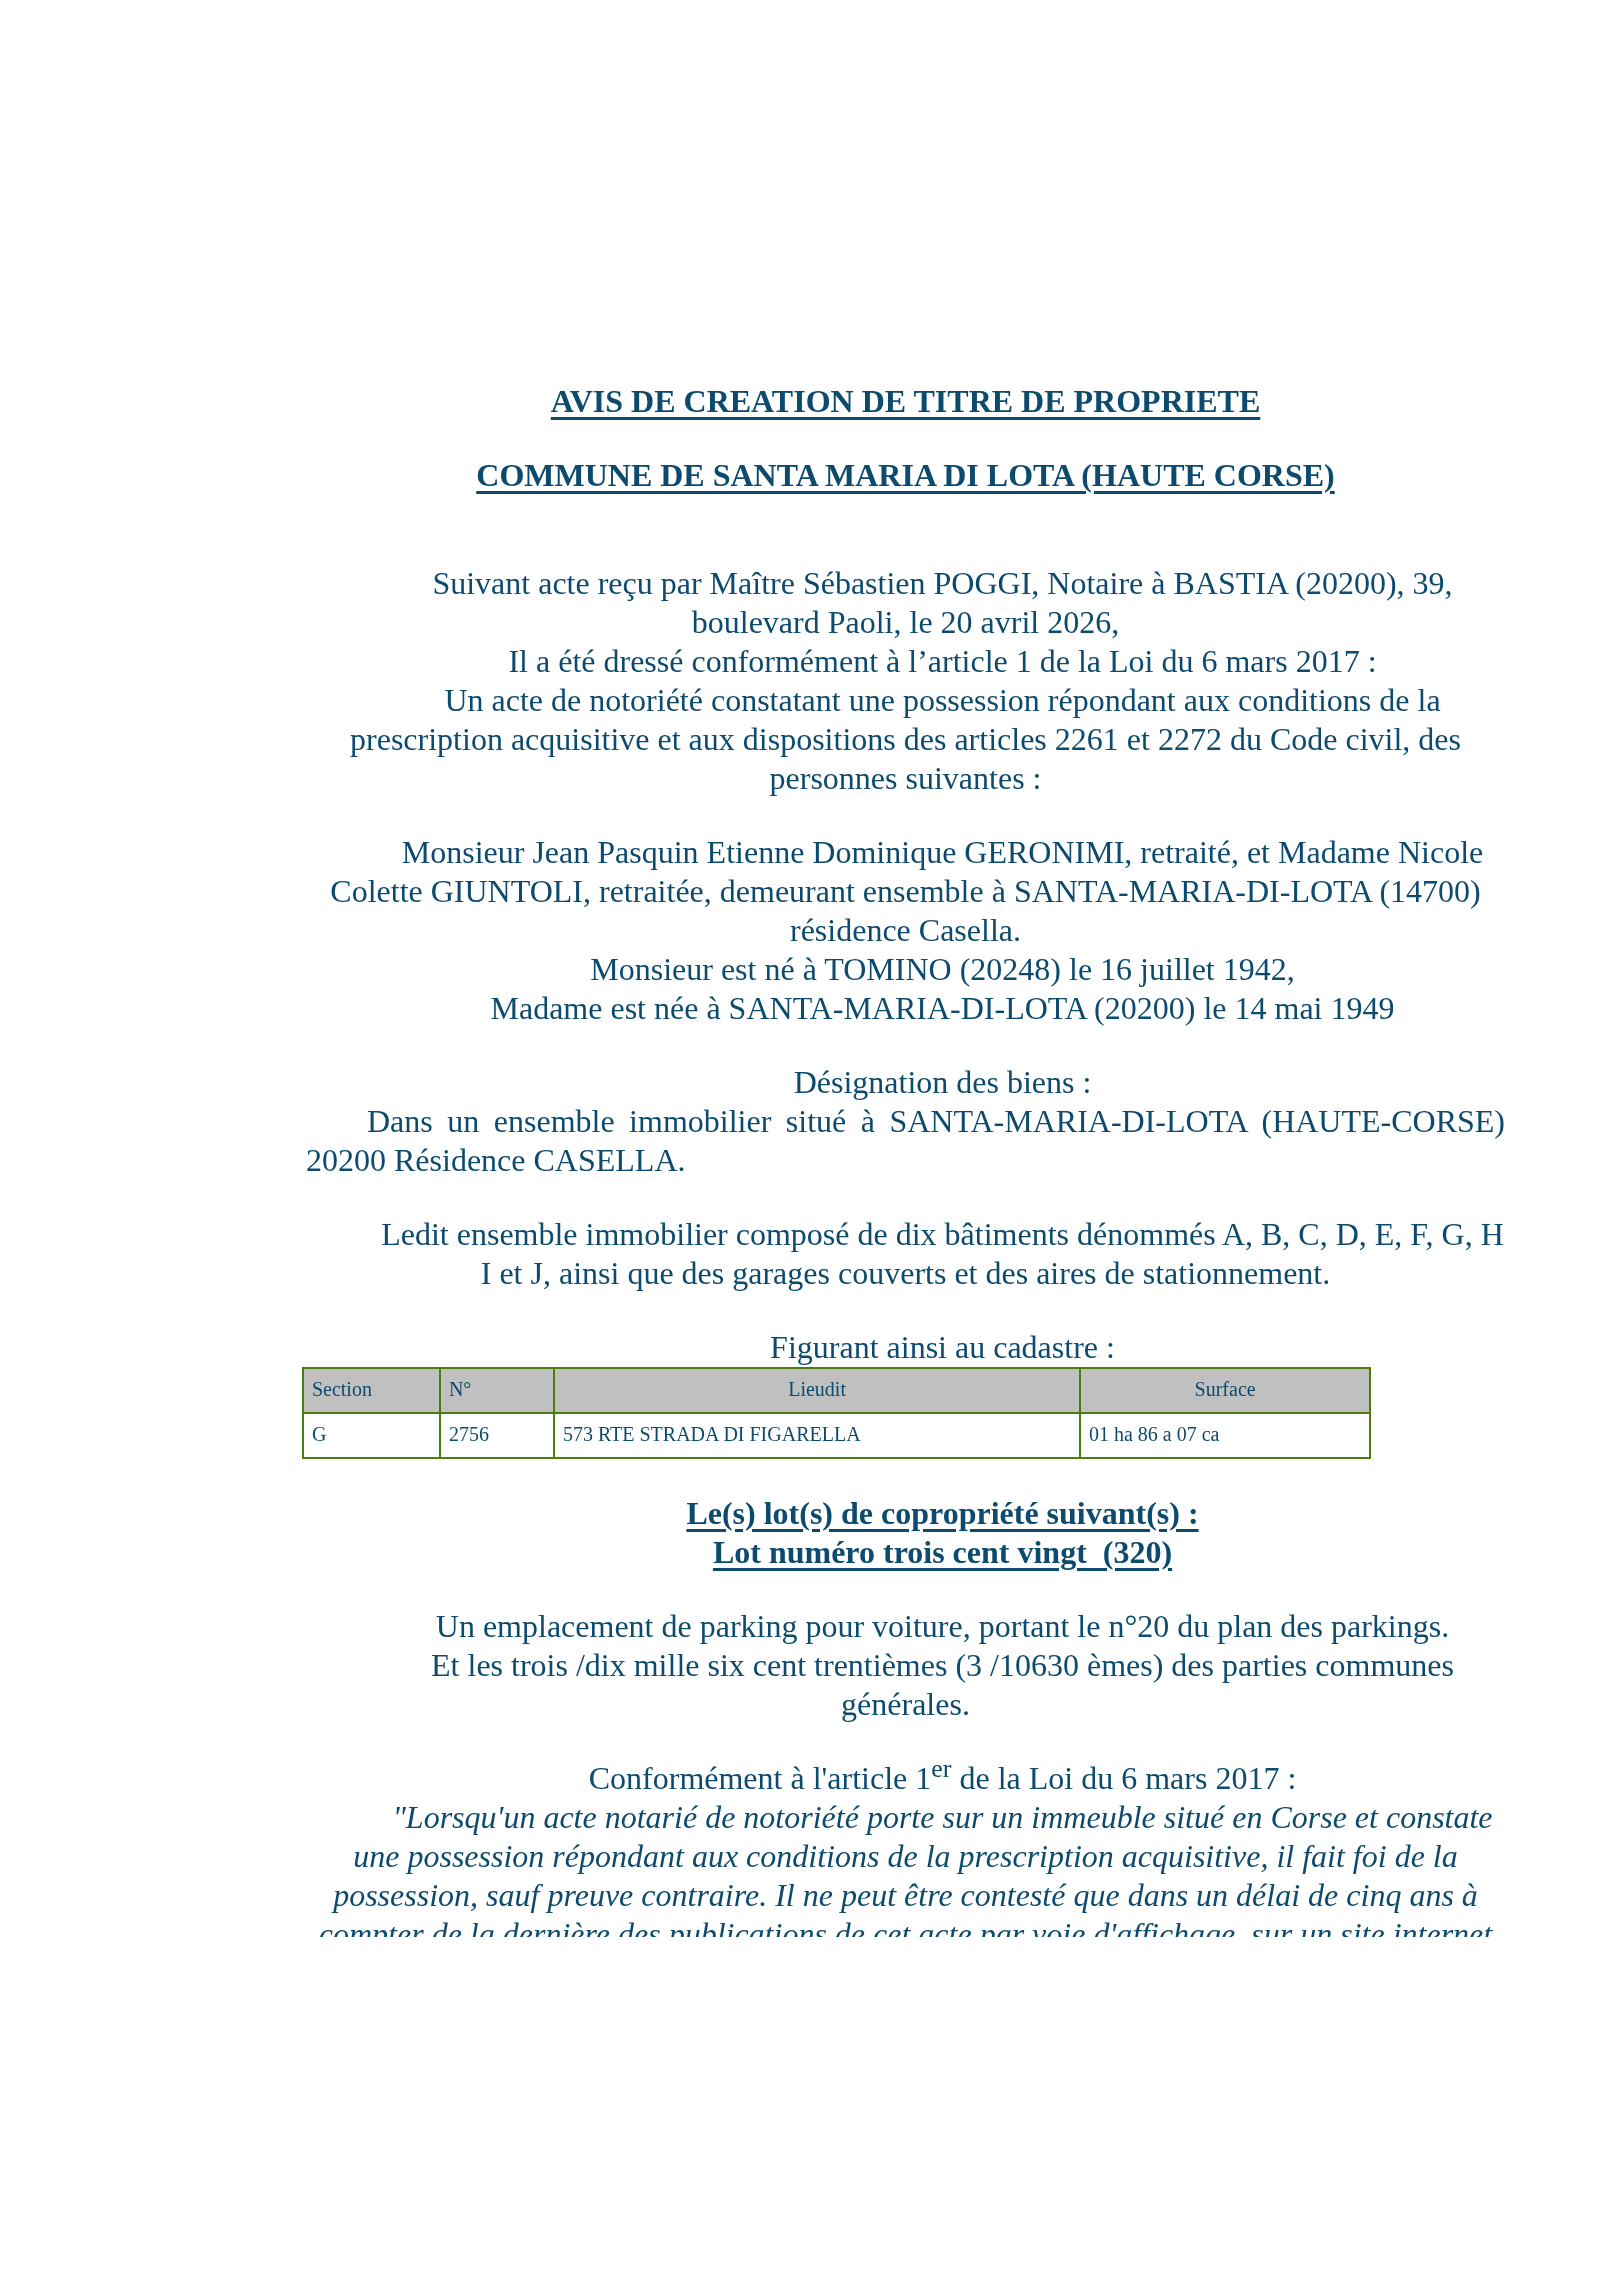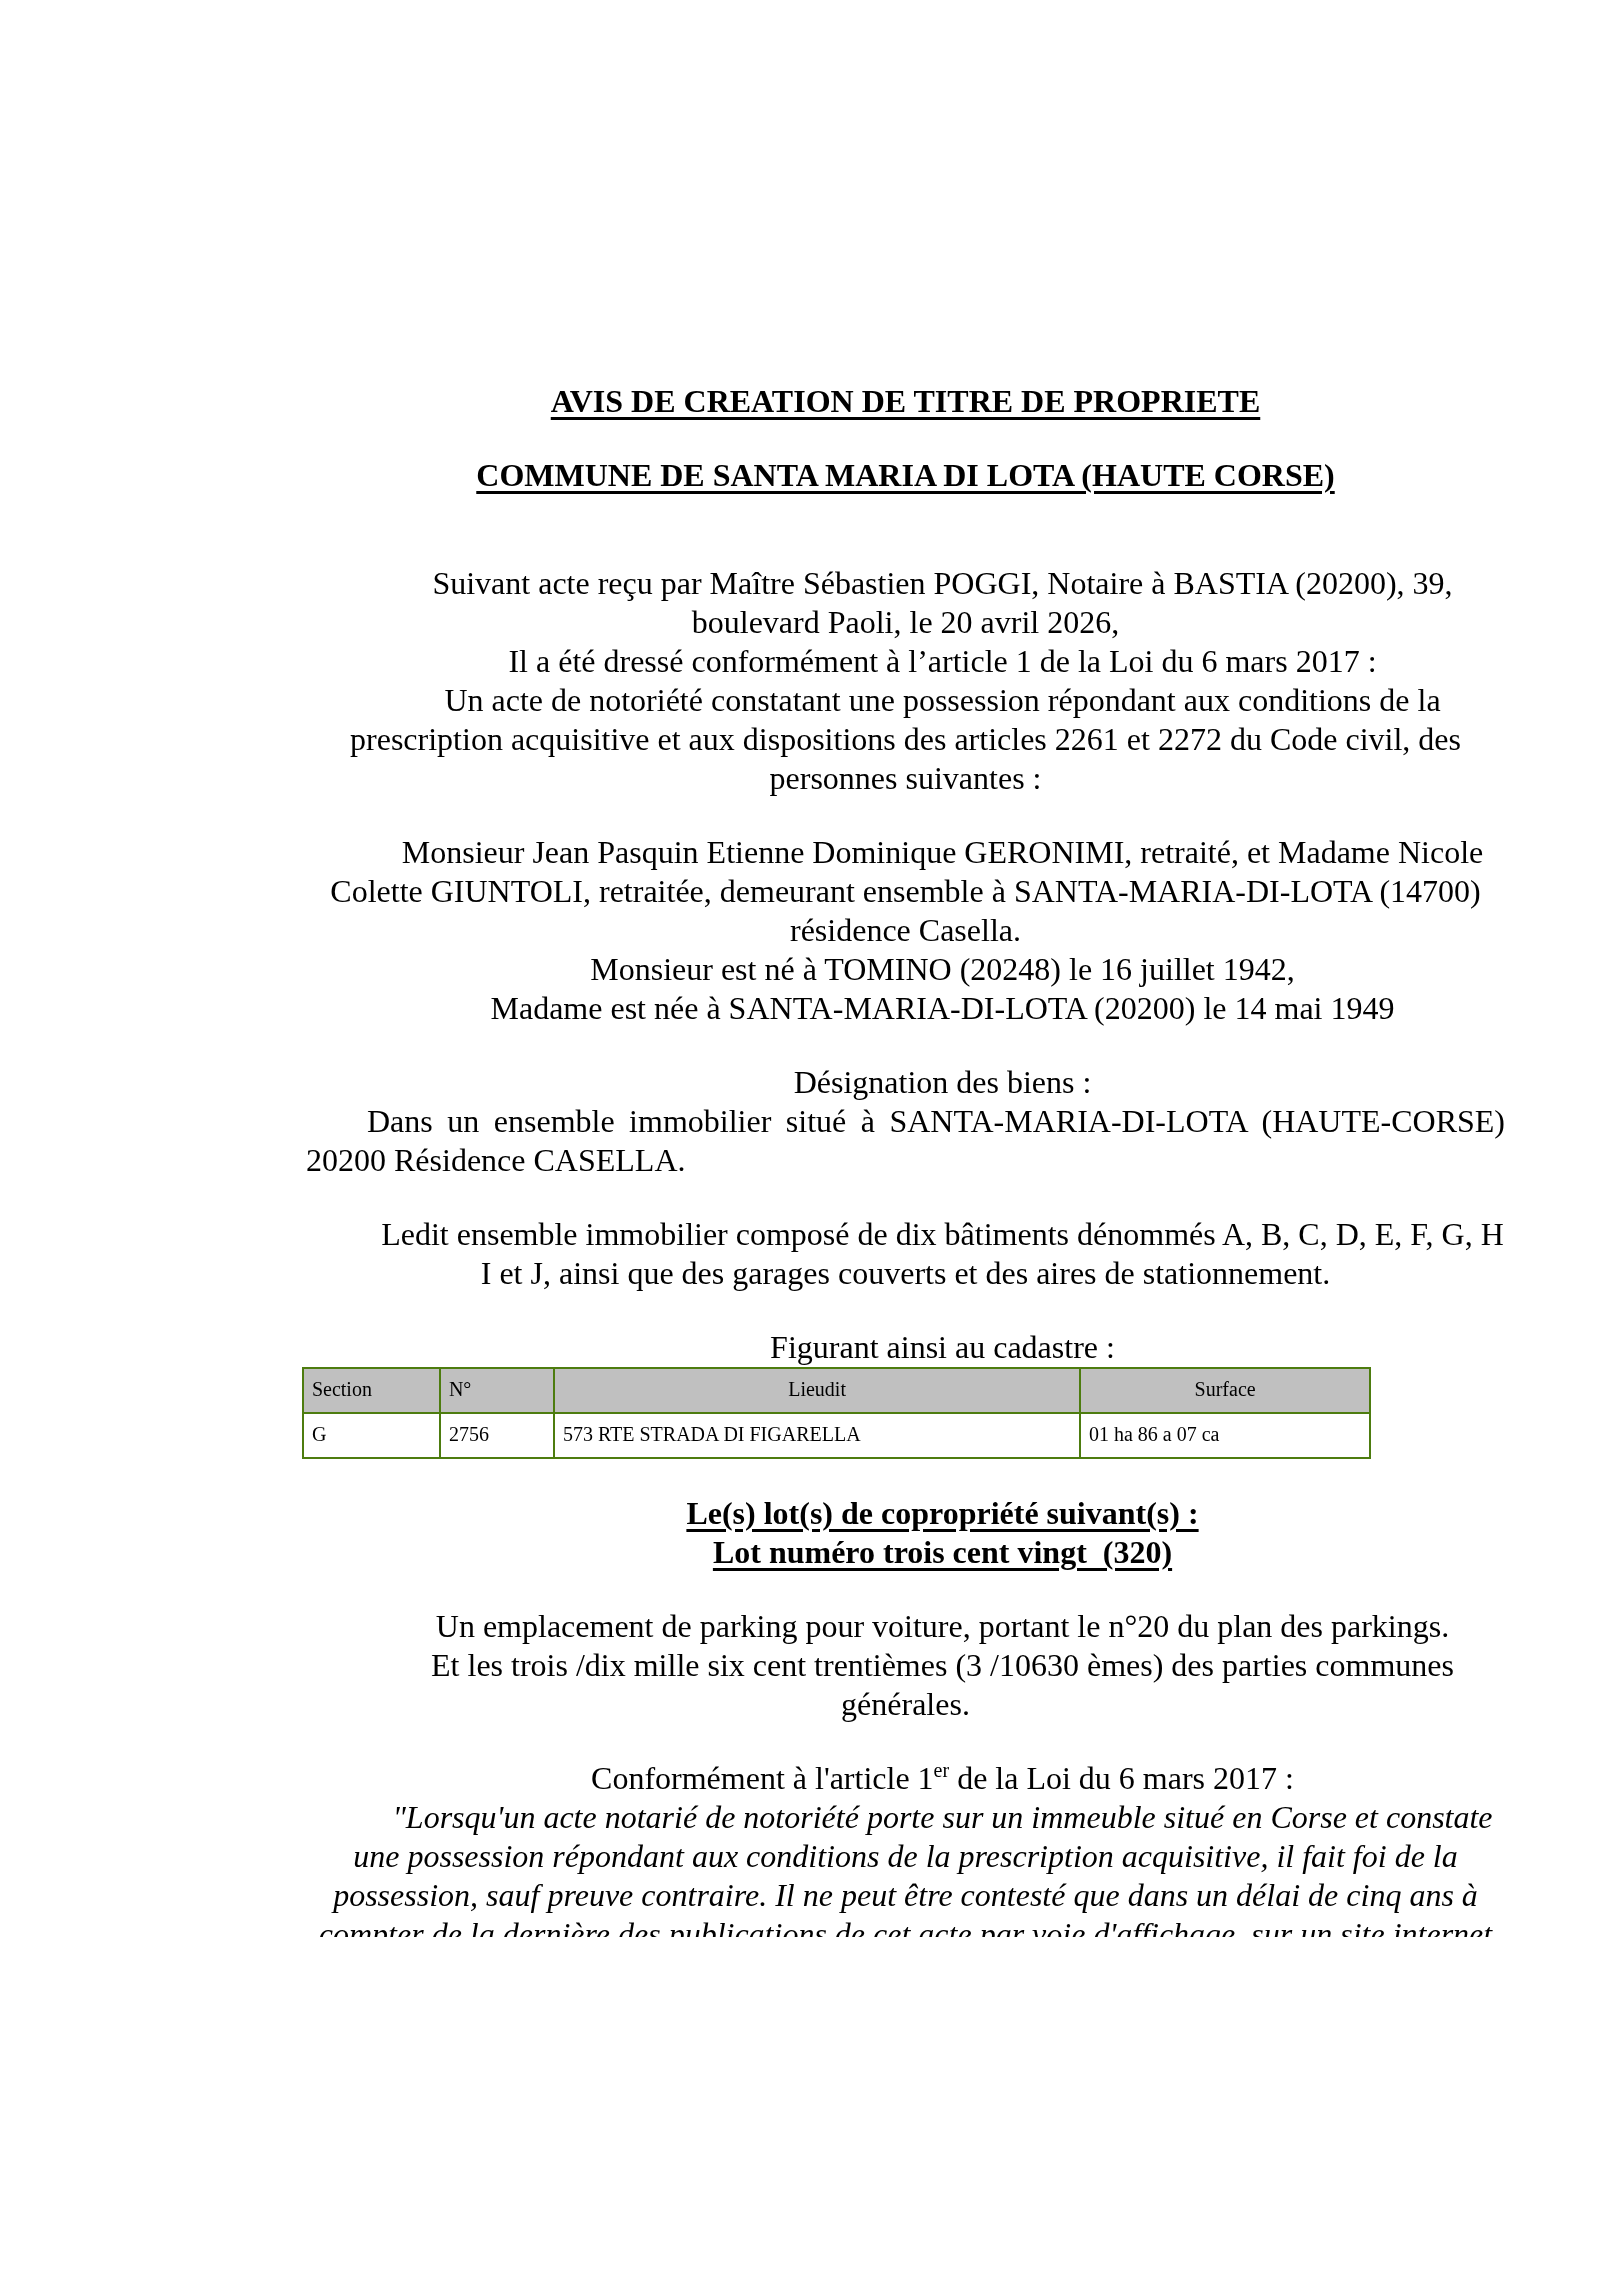--- a/index.html
+++ b/index.html
@@ -5,21 +5,21 @@
   html, body {
     margin: 0;
     padding: 0;
     background: #ffffff;
   }
   .page {
     position: relative;
     width: 1621px;
     height: 1937px;
     background: #ffffff;
-    color: #000000;
+    color: #0c4a6e;
     font-family: "Liberation Serif", "DejaVu Serif", serif;
     font-size: 32px;
     line-height: 39px;
     overflow: hidden;
   }
   .content {
     position: absolute;
     left: 306px;
     top: 382px;
     width: 1199px;
@@ -43,21 +43,21 @@
   .bold-u .u {
     text-decoration: underline;
     text-decoration-thickness: 2.9px;
     text-underline-offset: 4.9px;
   }
   .italic { font-style: italic; }
   .pre { white-space: pre-wrap; margin-top: 48px; }
   .sp   { height: 35px; }
   .sp-lg{ height: 69px; }
   sup {
-    font-size: 20px;
+    font-size: 26px;
     line-height: 0;
     vertical-align: super;
   }
   table.cadastre {
     border-collapse: collapse;
     table-layout: fixed;
     width: 1067px;
     margin-left: -3.9px;
     border: 2.9px solid #000000;
   }

